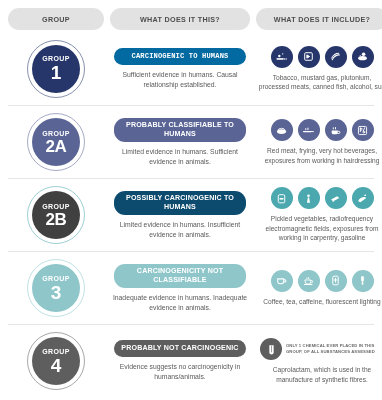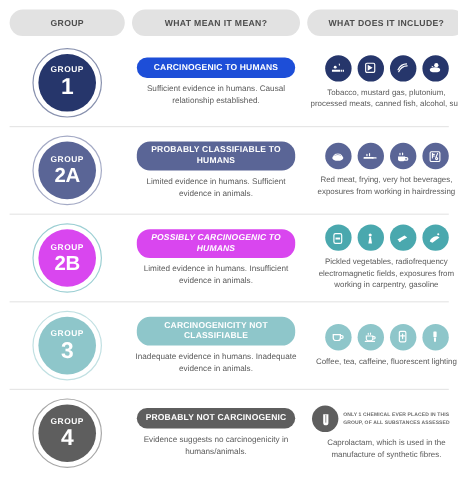--- a/index.html
+++ b/index.html
@@ -164,36 +164,36 @@
     width: 98px;
   }
 </style>
 </head>
 <body>
 
 <div class="infographic">
 
   <div class="header-row">
     <div class="header-pill col-group" style="background: rgb(226, 226, 226);">GROUP</div>
-    <div class="header-pill col-mean" style="background: rgb(226, 226, 226);">WHAT MEAN IT MEAN?</div>
+    <div class="header-pill col-mean" style="background: rgb(226, 226, 226);">WHAT DOES IT THIS?</div>
     <div class="header-pill col-include" style="background: rgb(226, 226, 226);">WHAT DOES IT INCLUDE?</div>
   </div>
 
   <div class="row first">
     <div class="group-cell">
       <div class="circle-wrap" id="cw0" style="color: rgb(38, 54, 107);">
         <div class="circle-ring"></div>
         <div class="circle-core" id="cc0" style="background: rgb(38, 54, 107);">
           <div class="circle-label">GROUP</div>
           <div class="circle-num">1</div>
         </div>
       </div>
     </div>
     <div class="mean-cell">
-      <div class="mean-pill" id="mp0" style="background: #1d4ed8;">CARCINOGENIC TO HUMANS</div>
+      <div class="mean-pill" id="mp0" style="background: #0369a1; font-family: Liberation Mono, monospace;">CARCINOGENIC TO HUMANS</div>
       <div class="mean-desc">Sufficient evidence in humans. Causal relationship established.</div>
     </div>
     <div class="include-cell">
       <div class="icon-row">
         <div class="icon-badge" id="ib0a" style="background: rgb(38, 54, 107);">
           <svg viewBox="0 0 24 24" fill="#fff">
               <path d="M3 15h13v3H3z"></path>
               <path d="M17 15h2v3h-2z"></path>
               <path d="M20 15h1.5v3H20z"></path>
               <path d="M13 6c1.5 1 1.5 2.5 0 3.5 2.5-.5 3-2.5 1.5-4z"></path>
@@ -270,28 +270,28 @@
         </div>
       </div>
       <div class="include-desc">Red meat, frying, very hot beverages, exposures from working in hairdressing</div>
     </div>
   </div>
 
   <div class="row">
     <div class="group-cell">
       <div class="circle-wrap" id="cw2" style="color: rgb(74, 168, 174);">
         <div class="circle-ring"></div>
-        <div class="circle-core" id="cc2" style="background: #d946ef;">
+        <div class="circle-core" id="cc2" style="background: #404040;">
           <div class="circle-label">GROUP</div>
           <div class="circle-num two-char">2B</div>
         </div>
       </div>
     </div>
     <div class="mean-cell">
-      <div class="mean-pill" id="mp2" style="background: #d946ef; font-style: italic;">POSSIBLY CARCINOGENIC TO HUMANS</div>
+      <div class="mean-pill" id="mp2" style="background: #0c4a6e;">POSSIBLY CARCINOGENIC TO HUMANS</div>
       <div class="mean-desc">Limited evidence in humans. Insufficient evidence in animals.</div>
     </div>
     <div class="include-cell">
       <div class="icon-row">
         <div class="icon-badge" id="ib2a" style="background: rgb(74, 168, 174);">
           <svg viewBox="0 0 24 24" fill="none" stroke="#fff" stroke-width="1.8">
               <rect x="6" y="5" width="12" height="15" rx="2.5"></rect>
               <rect x="8.5" y="11" width="7" height="3" fill="#fff" stroke="none"></rect>
             </svg>
         </div>

